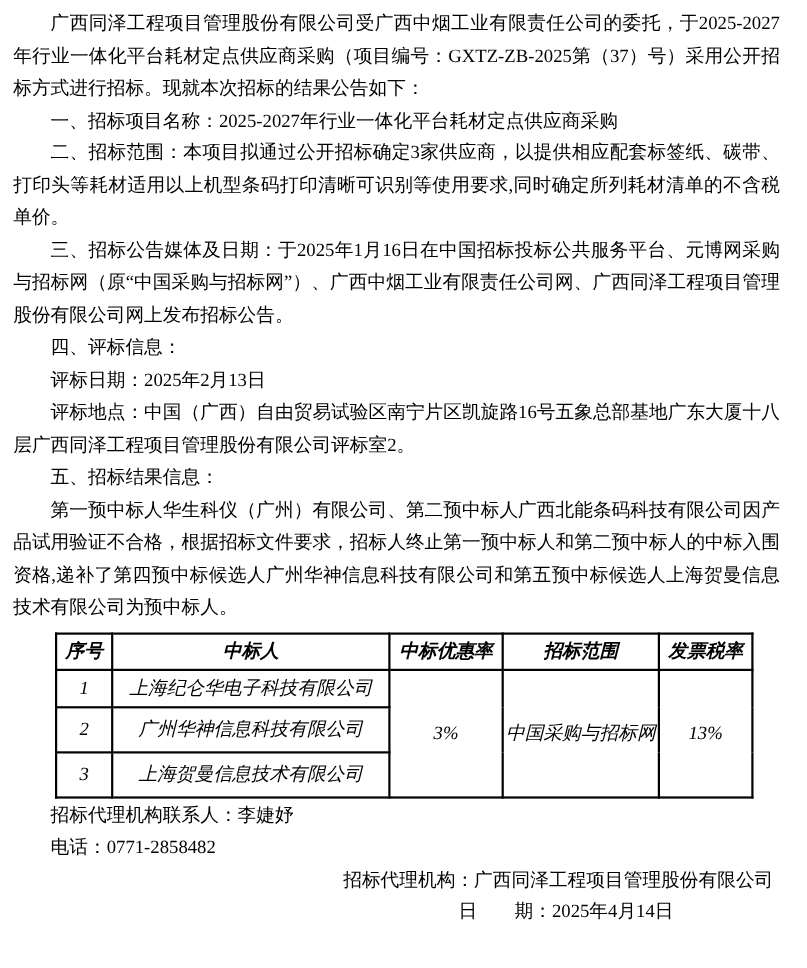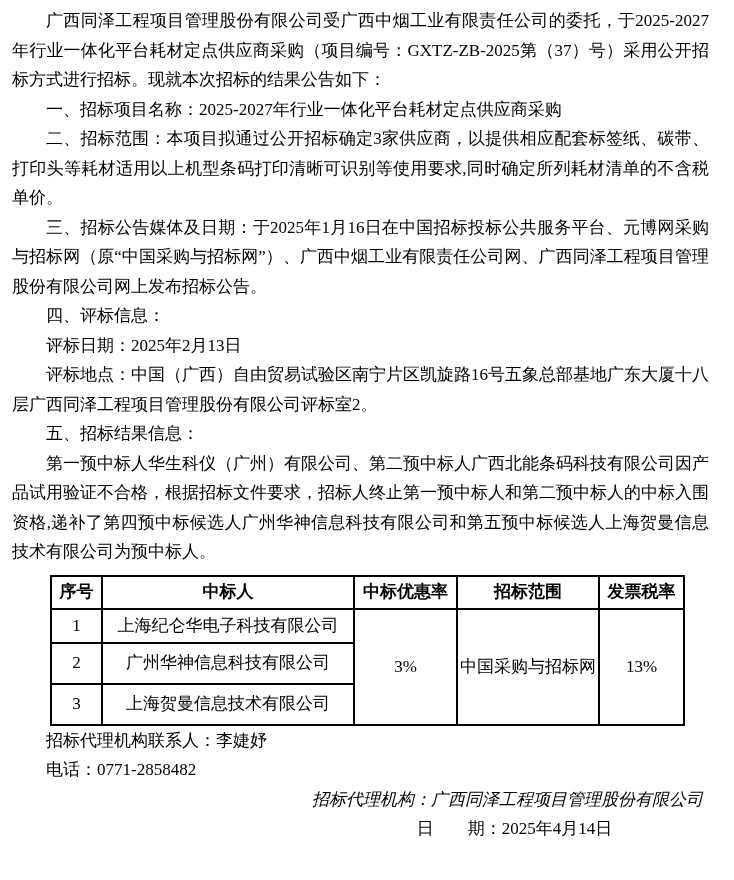--- a/index.html
+++ b/index.html
@@ -31,37 +31,37 @@
     font-size: 17px;
   }
   .result-table th,
   .result-table td {
     border: 2px solid #000000;
     text-align: center;
     vertical-align: middle;
     padding: 0 2px;
     overflow: hidden;
     white-space: nowrap;
+    font-style: italic;
   }
   .result-table th { font-weight: bold; }
   .col-no       { width: 51px; }
   .col-bidder   { width: 252px; }
   .col-discount { width: 103px; }
   .col-invoice  { width: 121px; }
   .col-tax      { width: 85px; }
   .row-header { height: 33px; }
   .row-1 { height: 34px; }
   .row-2 { height: 41px; }
   .row-3 { height: 41px; }
   .footer-contact { }
   .footer-agency {
     margin: 0 4px 0 300px;
     text-indent: 0;
     text-align: left;
-    font-style: italic;
   }
   .footer-date {
     margin: 0 0 0 308px;
     text-indent: 0;
     text-align: center;
   }
 </style>
 </head>
 <body>
 

